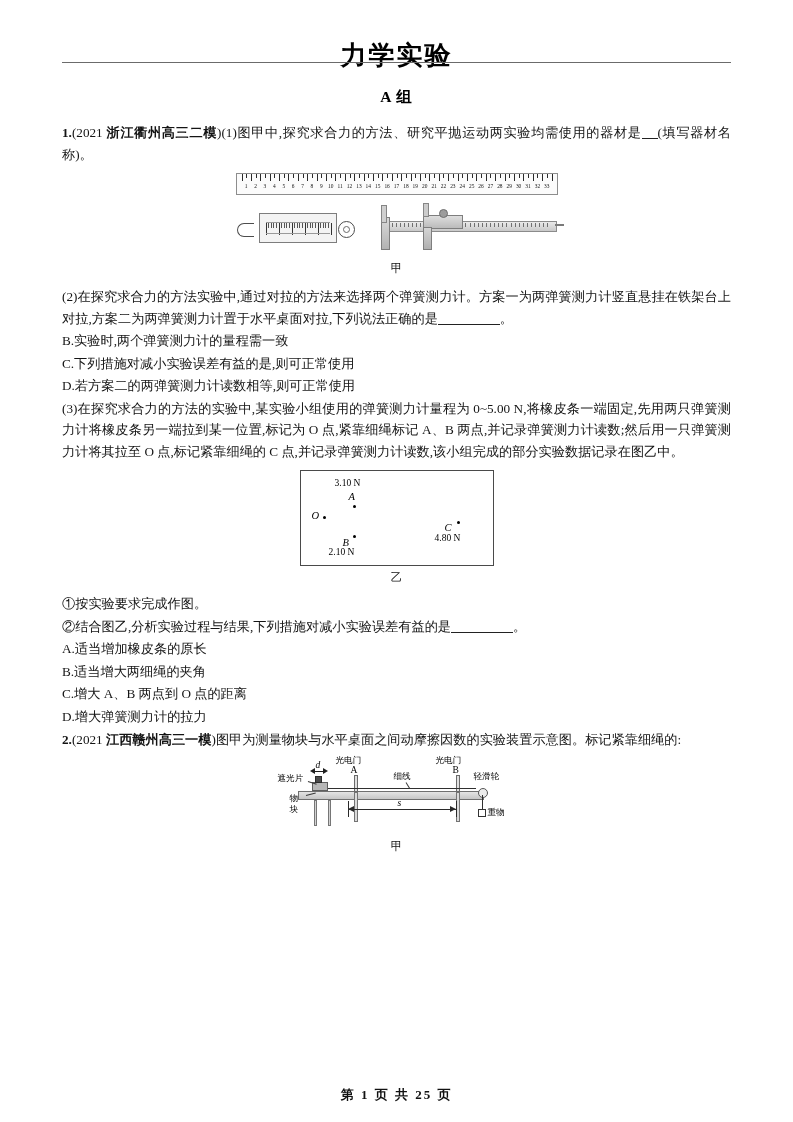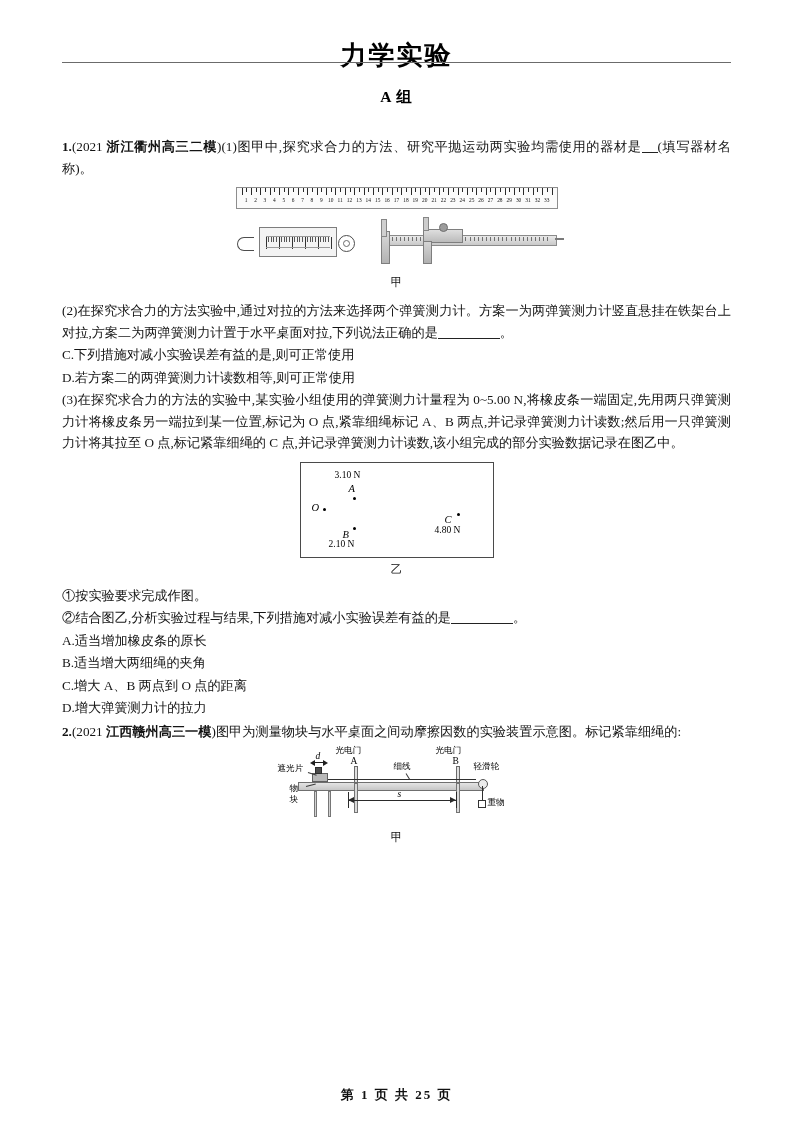--- a/index.html
+++ b/index.html
@@ -41,21 +41,21 @@
     color: #000;
   }
   .group-title {
     margin: 14px 0 0 0;
     text-align: center;
     font-size: 15.5px;
     font-weight: bold;
     color: #000;
     letter-spacing: 1px;
   }
-  .q-block { margin-top: 28px; }
+  .q-block { margin-top: 14px; }
   p.tx {
     margin: 0 0 1px 0;
     font-size: 13.2px;
     line-height: 21.5px;
     text-align: justify;
     text-justify: inter-ideograph;
     color: #141414;
   }
   p.tx.opt { text-indent: 0; }
   .bold { font-weight: bold; }
@@ -287,21 +287,21 @@
   .fig3-wrap { margin-top: 6px; }
   .fig3 {
     position: relative;
     width: 226px;
     height: 78px;
     margin: 0 auto;
   }
   .f3-lbl {
     position: absolute;
     font-size: 8.6px;
-    font-family: Liberation Mono, monospace;
+    font-family: Liberation Sans, sans-serif;
     color: #000;
     white-space: nowrap;
     line-height: 10px;
   }
   .f3-lbl.serif {
     font-family: "Liberation Serif", serif;
     font-style: italic;
     font-size: 9.5px;
   }
   .f3-lbl.up { font-style: normal; font-family: "Liberation Serif", serif; font-size: 9.5px; }
@@ -644,20 +644,21 @@
           <div class="cal-slider-top"></div>
           <div class="cal-screw"></div>
         </div>
       </div>
 
       <div class="fig-cap">甲</div>
     </div>
 
     <p class="tx" style="margin-top:10px"><span>(2)</span><span>在探究求合力的方法实验中,通过对拉的方法来选择两个弹簧测力计。方案一为两弹簧测力计竖直悬挂在铁架台上对拉,方案二为两弹簧测力计置于水平桌面对拉,下列说法正确的是</span><span class="blank-m"></span><span>。</span></p>
 
+    <p class="tx opt">B.实验时,两个弹簧测力计的量程需一致</p>
     <p class="tx opt">C.下列措施对减小实验误差有益的是,则可正常使用</p>
     <p class="tx opt">D.若方案二的两弹簧测力计读数相等,则可正常使用</p>
 
     <p class="tx"><span>(3)</span><span>在探究求合力的方法的实验中,某实验小组使用的弹簧测力计量程为 0~5.00 N,将橡皮条一端固定,先用两只弹簧测力计将橡皮条另一端拉到某一位置,标记为 O 点,紧靠细绳标记 A、B 两点,并记录弹簧测力计读数;然后用一只弹簧测力计将其拉至 O 点,标记紧靠细绳的 C 点,并记录弹簧测力计读数,该小组完成的部分实验数据记录在图乙中。</span></p>
 
     <div class="fig2-wrap">
       <div class="fig2-box" id="fig2-box">
           <div class="pt" style="left: 22px; top: 45px;"></div>
           <div class="lbl ital" style="left: 11px; top: 39px;">O</div>
           <div class="pt" style="left: 52px; top: 34px;"></div>

